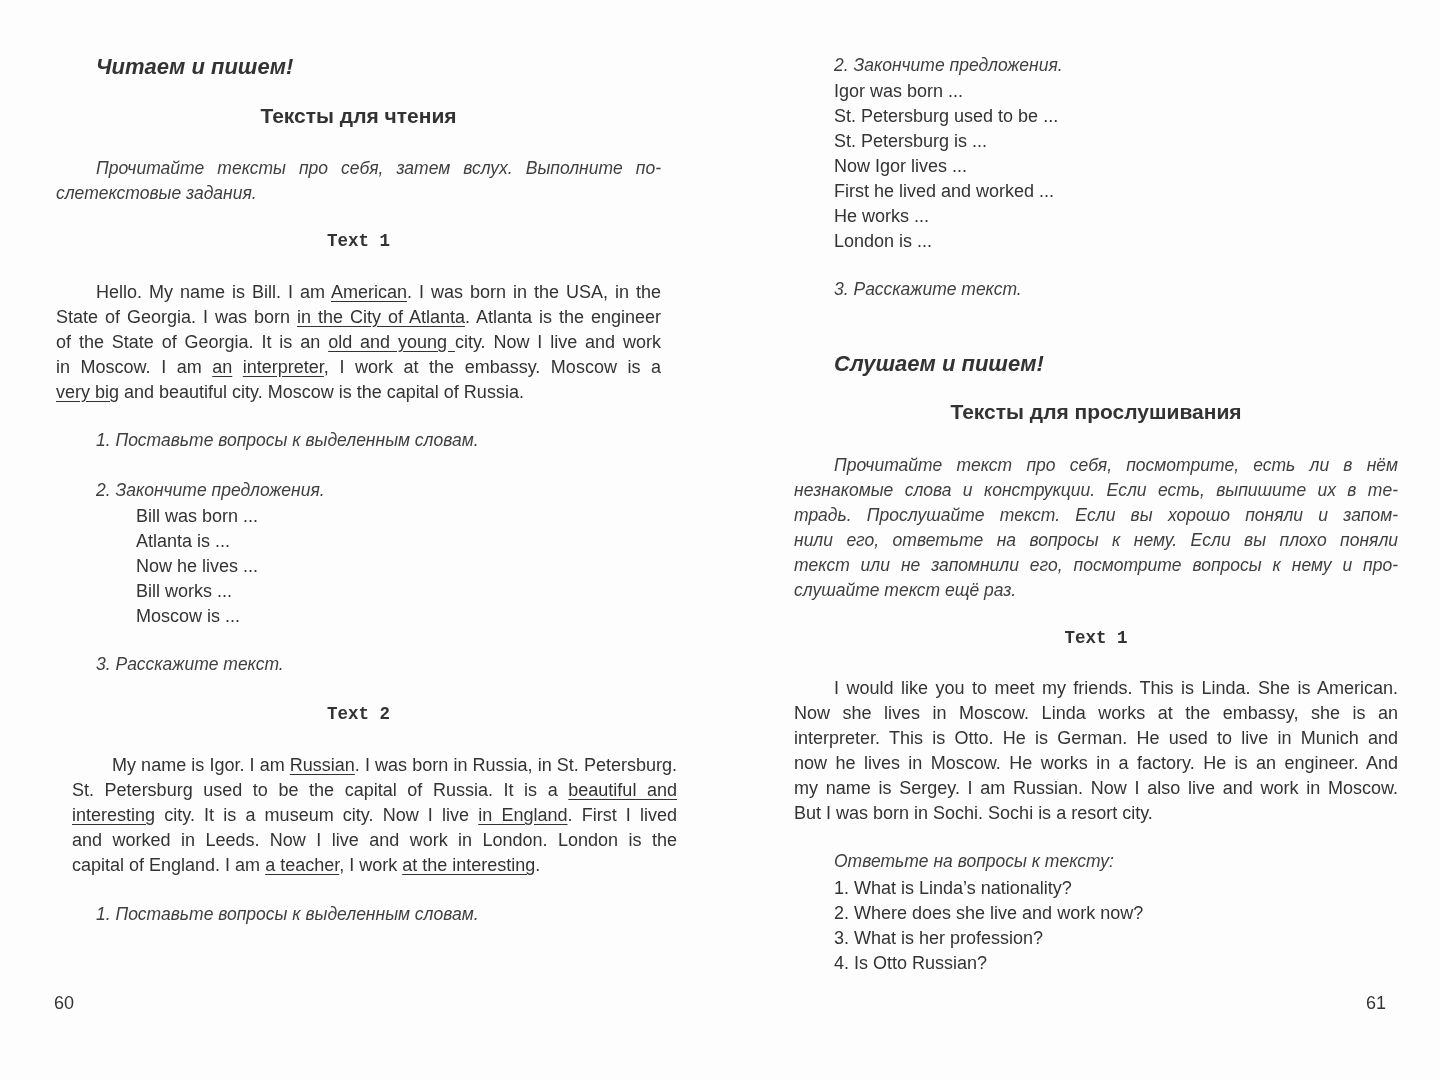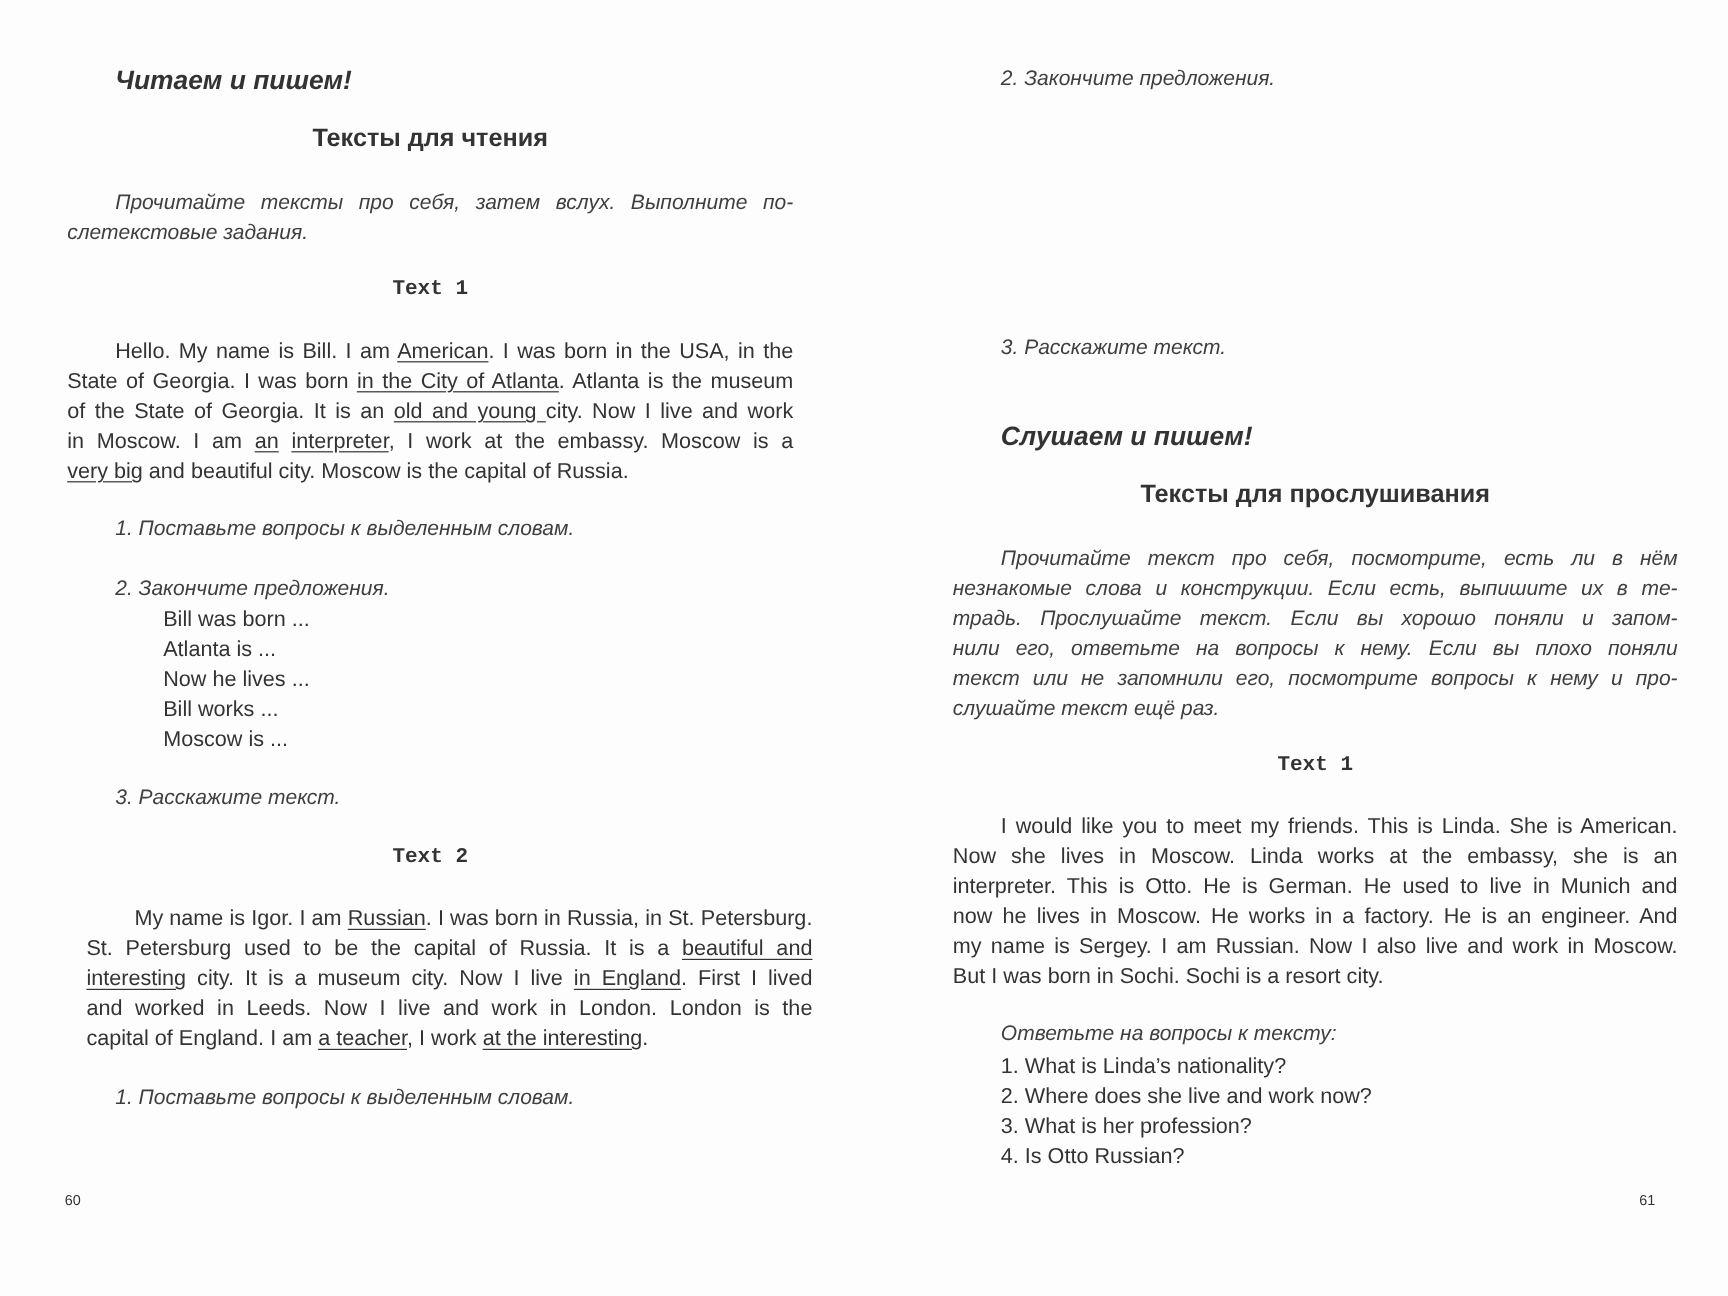--- a/index.html
+++ b/index.html
@@ -34,40 +34,40 @@
       font-size: 18px; line-height: 25px; color: #333;
       text-align: justify; white-space: normal;
     }
     .line { display: block; height: 25px; white-space: nowrap; }
     .jline { display: block; height: 25px; text-align: justify; text-align-last: justify; white-space: nowrap; }
     .jline.last { text-align-last: left; }
     .indent { padding-left: 40px; }
     .u { text-decoration: underline; text-underline-offset: 3px; }
     .task { font-style: italic; font-size: 17.5px; color: #3f3f3f; }
     .plain { font-size: 18px; color: #333; }
-    .page-num { font-size: 12px; color: #333; }
+    .page-num { font-size: 18px; color: #333; }
   </style>
 </head>
 <body>
 
 <div class="page page-left">
   <div class="col-left" style="top:0;height:768px;">
     <div class="abs section-title" style="top:54px;left:40px;">Читаем и пишем!</div>
     <div class="abs heading" style="top:104px;left:0;">Тексты для чтения</div>
 
     <div class="abs instr" style="top:156px;left:0;width:605px;">
       <span class="jline indent">Прочитайте тексты про себя, затем вслух. Выполните по-</span>
       <span class="line">слетекстовые задания.</span>
     </div>
 
     <div class="abs subhead" style="top:231px;left:0;">Text 1</div>
 
     <div class="abs body-text" style="top:280px;left:0;width:605px;" id="l-text1">
         <span class="jline indent"><span>Hello. My name is Bill. I am </span><span class="u">American</span><span>. I was born in the USA, in the</span></span>
-        <span class="jline"><span>State of Georgia. I was born </span><span class="u">in the City of Atlanta</span><span>. Atlanta is the museum</span></span>
+        <span class="jline"><span>State of Georgia. I was born </span><span class="u">in the City of Atlanta</span><span>. Atlanta is the engineer</span></span>
         <span class="jline"><span>of the State of Georgia. It is an </span><span class="u">old and young </span><span>city. Now I live and work</span></span>
         <span class="jline"><span>in Moscow. I am </span><span class="u">an</span><span> </span><span class="u">interpreter</span><span>, I work at the embassy. Moscow is a</span></span>
         <span class="jline last"><span class="u">very big</span><span> and beautiful city. Moscow is the capital of Russia.</span></span>
       </div>
 
     <div class="abs task" style="top:430px;left:40px;">1. Поставьте вопросы к выделенным словам.</div>
     <div class="abs task" style="top:480px;left:40px;">2. Закончите предложения.</div>
     <div class="abs plain" style="top:504px;left:40px;line-height:25px;margin-left:40px;">
       <span class="line">Bill was born ...</span>
       <span class="line">Atlanta is ...</span>
@@ -88,20 +88,29 @@
       </div>
 
     <div class="abs task" style="top:904px;left:40px;">1. Поставьте вопросы к выделенным словам.</div>
   </div>
   <div class="abs page-num" style="top:993px;left:54px;">60</div>
 </div>
 
 <div class="page page-right">
   <div class="col-right" style="top:0;height:1080px;">
     <div class="abs task" style="top:55px;left:40px;">2. Закончите предложения.</div>
+    <div class="abs plain" style="top:79px;left:40px;line-height:25px;">
+      <span class="line">Igor was born ...</span>
+      <span class="line">St. Petersburg used to be ...</span>
+      <span class="line">St. Petersburg is ...</span>
+      <span class="line">Now Igor lives ...</span>
+      <span class="line">First he lived and worked ...</span>
+      <span class="line">He works ...</span>
+      <span class="line">London is ...</span>
+    </div>
     <div class="abs task" style="top:279px;left:40px;">3. Расскажите текст.</div>
 
     <div class="abs section-title" style="top:351px;left:40px;">Слушаем и пишем!</div>
     <div class="abs heading" style="top:400px;left:0;">Тексты для прослушивания</div>
 
     <div class="abs instr" style="top:453px;left:0;width:604px;">
       <span class="jline indent">Прочитайте текст про себя, посмотрите, есть ли в нём</span>
       <span class="jline">незнакомые слова и конструкции. Если есть, выпишите их в те-</span>
       <span class="jline">традь. Прослушайте текст. Если вы хорошо поняли и запом-</span>
       <span class="jline">нили его, ответьте на вопросы к нему. Если вы плохо поняли</span>

